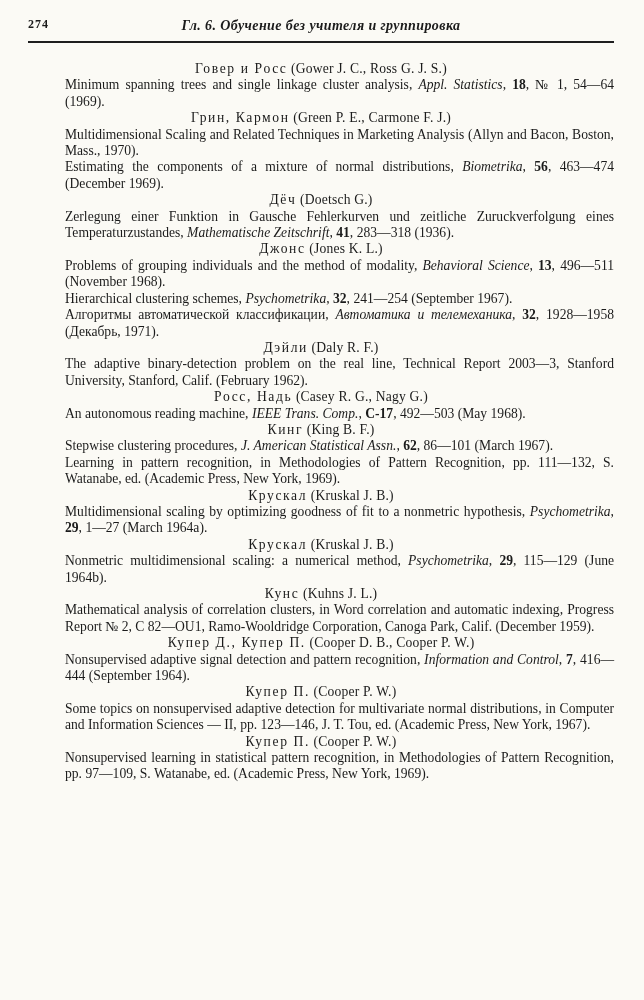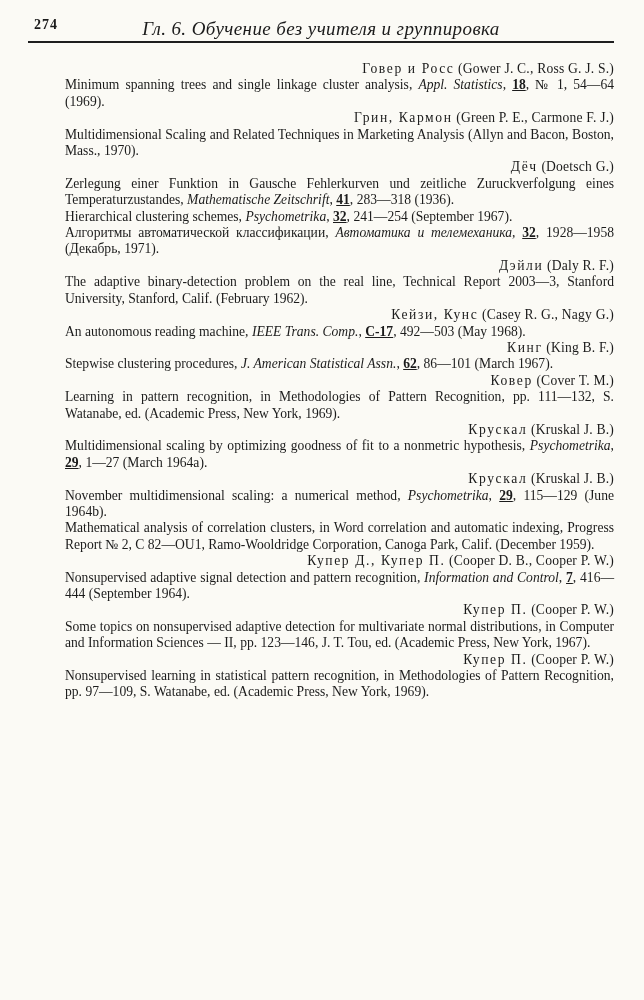--- a/index.html
+++ b/index.html
@@ -14,59 +14,59 @@
   }
   .page {
     padding: 16px 30px 0 28px;
   }
   .header-row {
     position: relative;
     height: 22px;
   }
   .page-number {
     position: absolute;
-    left: 6px;
+    left: 0;
     top: 1px;
     font-weight: bold;
-    font-size: 14px;
+    font-size: 12px;
     letter-spacing: 1px;
   }
   .chapter-title {
     text-align: center;
-    font-weight: normal;
+    font-weight: bold;
     font-style: italic;
-    font-size: 19px;
+    font-size: 14px;
     letter-spacing: 0.4px;
     padding-top: 2px;
   }
   .header-rule {
     border-bottom: 2.5px solid #1e1e1e;
     margin-top: 3px;
     margin-bottom: 18px;
   }
   .bibliography {
     font-size: 13.6px;
     line-height: 16.4px;
   }
   .entry { margin: 0; }
   .entry-author {
-    text-align: right;
+    text-align: center;
   }
   .author-name {
     letter-spacing: 1.6px;
   }
   .author-rest {
     letter-spacing: 0.2px;
   }
   .entry-body {
     margin-left: 37px;
     text-align: justify;
   }
   .it { font-style: italic; }
-  .bd { font-weight: bold; text-decoration: underline; }
+  .bd { font-weight: bold; }
 </style>
 </head>
 <body>
 
 <div class="page">
 
   <div class="header-row">
     <span class="page-number">274</span>
     <div class="chapter-title">Гл. 6. Обучение без учителя и группировка</div>
   </div>
@@ -81,84 +81,91 @@
   </div>
 
   <div class="entry">
     <div class="entry-author">
       <span class="author-name">Грин, Кармон</span><span class="author-rest"> (Green P. E., Carmone F. J.)</span>
     </div>
     <div class="entry-body"><span>Multidimensional Scaling and Related Techniques in Marketing Analysis (Allyn and Bacon, Boston, Mass., 1970).</span></div>
   </div>
 
   <div class="entry">
+    <div class="entry-body"><span>Estimating the components of a mixture of normal distributions, </span><span class="it">Biometrika</span><span>, </span><span class="bd">56</span><span>, 463—474 (December 1969).</span></div>
   </div>
 
   <div class="entry">
     <div class="entry-author">
       <span class="author-name">Дёч</span><span class="author-rest"> (Doetsch G.)</span>
     </div>
     <div class="entry-body"><span>Zerlegung einer Funktion in Gausche Fehlerkurven und zeitliche Zuruckverfolgung eines Temperaturzustandes, </span><span class="it">Mathematische Zeitschrift</span><span>, </span><span class="bd">41</span><span>, 283—318 (1936).</span></div>
   </div>
 
+  <div class="entry">
+    <div class="entry-author">
+      <span class="author-name">Джонс</span><span class="author-rest"> (Jones K. L.)</span>
+    </div>
+    <div class="entry-body"><span>Problems of grouping individuals and the method of modality, </span><span class="it">Behavioral Science</span><span>, </span><span class="bd">13</span><span>, 496—511 (November 1968).</span></div>
+  </div>
 
   <div class="entry">
     <div class="entry-body"><span>Hierarchical clustering schemes, </span><span class="it">Psychometrika</span><span>, </span><span class="bd">32</span><span>, 241—254 (September 1967).</span></div>
   </div>
 
   <div class="entry">
     <div class="entry-body"><span>Алгоритмы автоматической классификации, </span><span class="it">Автоматика и телемеханика</span><span>, </span><span class="bd">32</span><span>, 1928—1958 (Декабрь, 1971).</span></div>
   </div>
 
   <div class="entry">
     <div class="entry-author">
       <span class="author-name">Дэйли</span><span class="author-rest"> (Daly R. F.)</span>
     </div>
     <div class="entry-body"><span>The adaptive binary-detection problem on the real line, Technical Report 2003—3, Stanford University, Stanford, Calif. (February 1962).</span></div>
   </div>
 
   <div class="entry">
     <div class="entry-author">
-      <span class="author-name">Кейзи, Кунс</span><span class="author-rest"> (Casey R. G., Nagy G.)</span>
+      <span class="author-name">Росс, Надь</span><span class="author-rest"> (Casey R. G., Nagy G.)</span>
     </div>
     <div class="entry-body"><span>An autonomous reading machine, </span><span class="it">IEEE Trans. Comp.</span><span>, </span><span class="bd">C-17</span><span>, 492—503 (May 1968).</span></div>
   </div>
 
   <div class="entry">
     <div class="entry-author">
       <span class="author-name">Кинг</span><span class="author-rest"> (King B. F.)</span>
     </div>
     <div class="entry-body"><span>Stepwise clustering procedures, </span><span class="it">J. American Statistical Assn.</span><span>, </span><span class="bd">62</span><span>, 86—101 (March 1967).</span></div>
   </div>
 
   <div class="entry">
-    <div class="entry-author">
-      <span class="author-name">Ковер</span><span class="author-rest"> (Cover T. M.)</span>
-    </div>
     <div class="entry-body"><span>Learning in pattern recognition, in Methodologies of Pattern Recognition, pp. 111—132, S. Watanabe, ed. (Academic Press, New York, 1969).</span></div>
   </div>
 
   <div class="entry">
   </div>
 
   <div class="entry">
     <div class="entry-author">
       <span class="author-name">Крускал</span><span class="author-rest"> (Kruskal J. B.)</span>
     </div>
     <div class="entry-body"><span>Multidimensional scaling by optimizing goodness of fit to a nonmetric hypothesis, </span><span class="it">Psychometrika</span><span>, </span><span class="bd">29</span><span>, 1—27 (March 1964a).</span></div>
   </div>
 
   <div class="entry">
     <div class="entry-author">
       <span class="author-name">Крускал</span><span class="author-rest"> (Kruskal J. B.)</span>
     </div>
-    <div class="entry-body"><span>November multidimensional scaling: a numerical method, </span><span class="it">Psychometrika</span><span>, </span><span class="bd">29</span><span>, 115—129 (June 1964b).</span></div>
+    <div class="entry-body"><span>Nonmetric multidimensional scaling: a numerical method, </span><span class="it">Psychometrika</span><span>, </span><span class="bd">29</span><span>, 115—129 (June 1964b).</span></div>
   </div>
 
   <div class="entry">
+    <div class="entry-author">
+      <span class="author-name">Кунс</span><span class="author-rest"> (Kuhns J. L.)</span>
+    </div>
     <div class="entry-body"><span>Mathematical analysis of correlation clusters, in Word correlation and automatic indexing, Progress Report № 2, C 82—OU1, Ramo-Wooldridge Corporation, Canoga Park, Calif. (December 1959).</span></div>
   </div>
 
   <div class="entry">
     <div class="entry-author">
       <span class="author-name">Купер Д., Купер П.</span><span class="author-rest"> (Cooper D. B., Cooper P. W.)</span>
     </div>
     <div class="entry-body"><span>Nonsupervised adaptive signal detection and pattern recognition, </span><span class="it">Information and Control</span><span>, </span><span class="bd">7</span><span>, 416—444 (September 1964).</span></div>
   </div>
 

